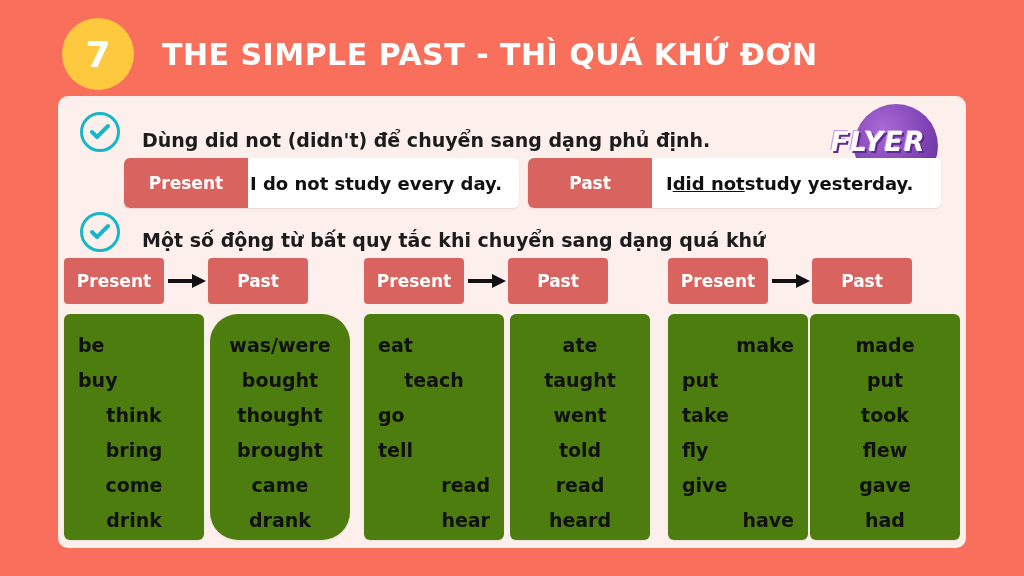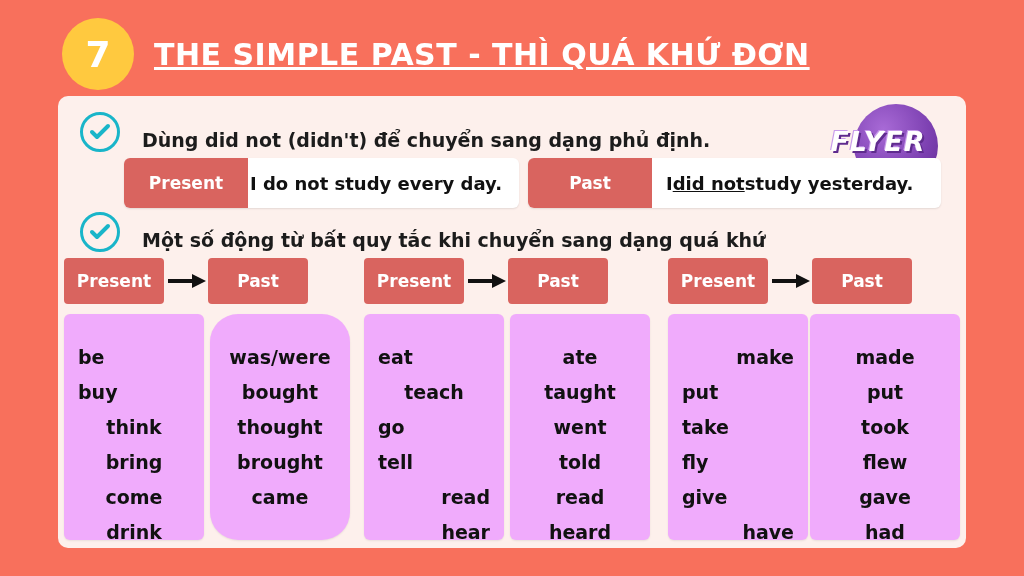--- a/index.html
+++ b/index.html
@@ -37,27 +37,26 @@
     background: #ffc93f;
     color: #ffffff;
     display: flex;
     align-items: center;
     justify-content: center;
     font-size: 36px;
     font-weight: bold;
     flex: 0 0 auto;
   }
   .title {
-    margin-left: 20px;
+    margin-left: 28px;
     color: #ffffff;
     font-size: 30px;
     font-weight: bold;
     letter-spacing: 0.5px;
     white-space: nowrap;
-    text-decoration: underline;
   }
 
   
   .card {
     position: absolute;
     left: 58px;
     top: 96px;
     width: 908px;
     height: 452px;
     background: #fdf0ec;
@@ -193,24 +192,24 @@
   .grp-head.g1 { left: 6px; }
   .grp-head.g2 { left: 306px; }
   .grp-head.g3 { left: 610px; }
 
   
   .col {
     position: absolute;
     top: 218px;
     width: 140px;
     height: 226px;
-    background: #f0abfc;
+    background: #4d7c0f;
     border-radius: 6px;
     box-shadow: 0 1px 2px rgba(0,0,0,0.08);
-    padding: 26px 0 0 0;
+    padding: 14px 0 0 0;
     box-sizing: border-box;
   }
   .col .w {
     font-size: 19px;
     font-weight: bold;
     color: #111111;
     line-height: 35px;
     height: 35px;
     padding: 0 14px;
     white-space: nowrap;
@@ -319,20 +318,21 @@
       <div class="w al-center">come</div>
       <div class="w al-center">drink</div>
     </div>
 
     <div class="col c2">
       <div class="w al-center">was/were</div>
       <div class="w al-center">bought</div>
       <div class="w al-center">thought</div>
       <div class="w al-center">brought</div>
       <div class="w al-center">came</div>
+      <div class="w al-center">drank</div>
     </div>
 
     <div class="col c3">
       <div class="w al-left">eat</div>
       <div class="w al-center">teach</div>
       <div class="w al-left">go</div>
       <div class="w al-left">tell</div>
       <div class="w al-right">read</div>
       <div class="w al-right">hear</div>
     </div>

